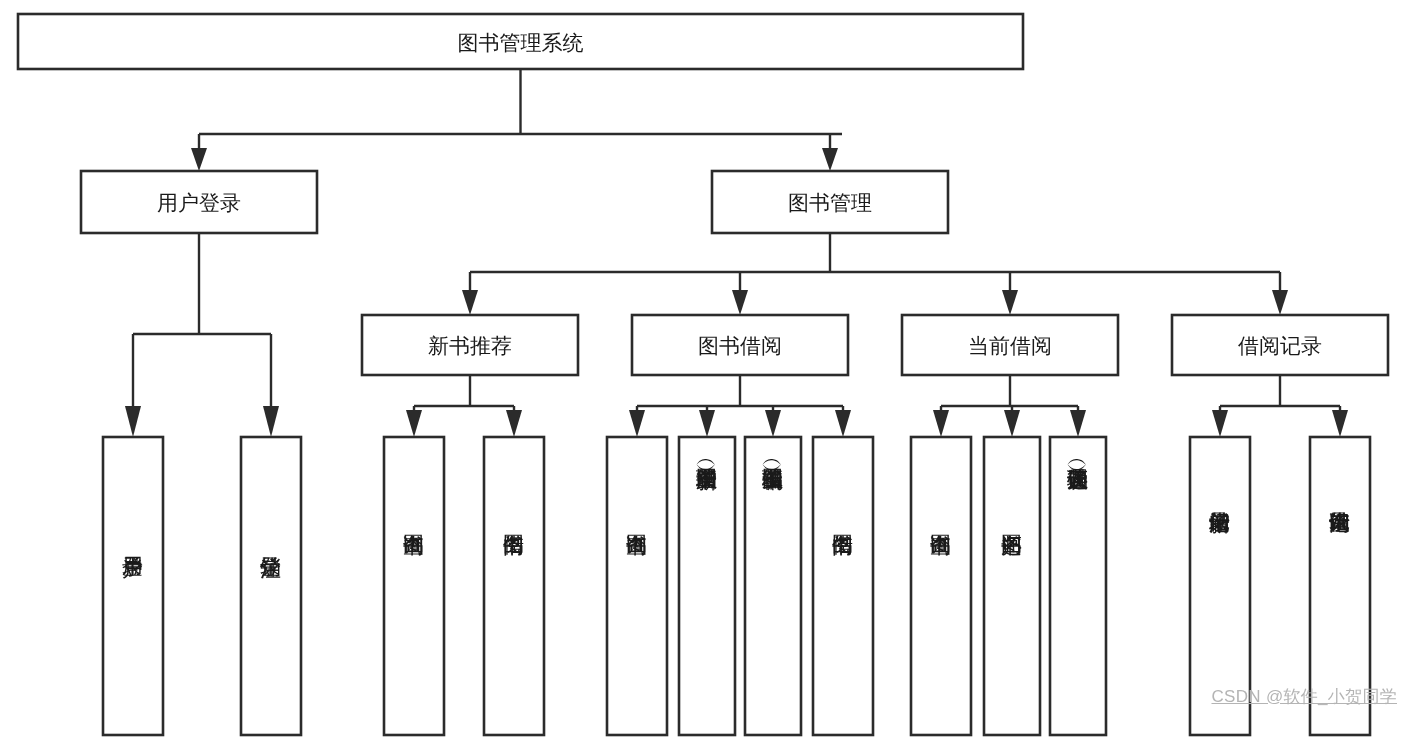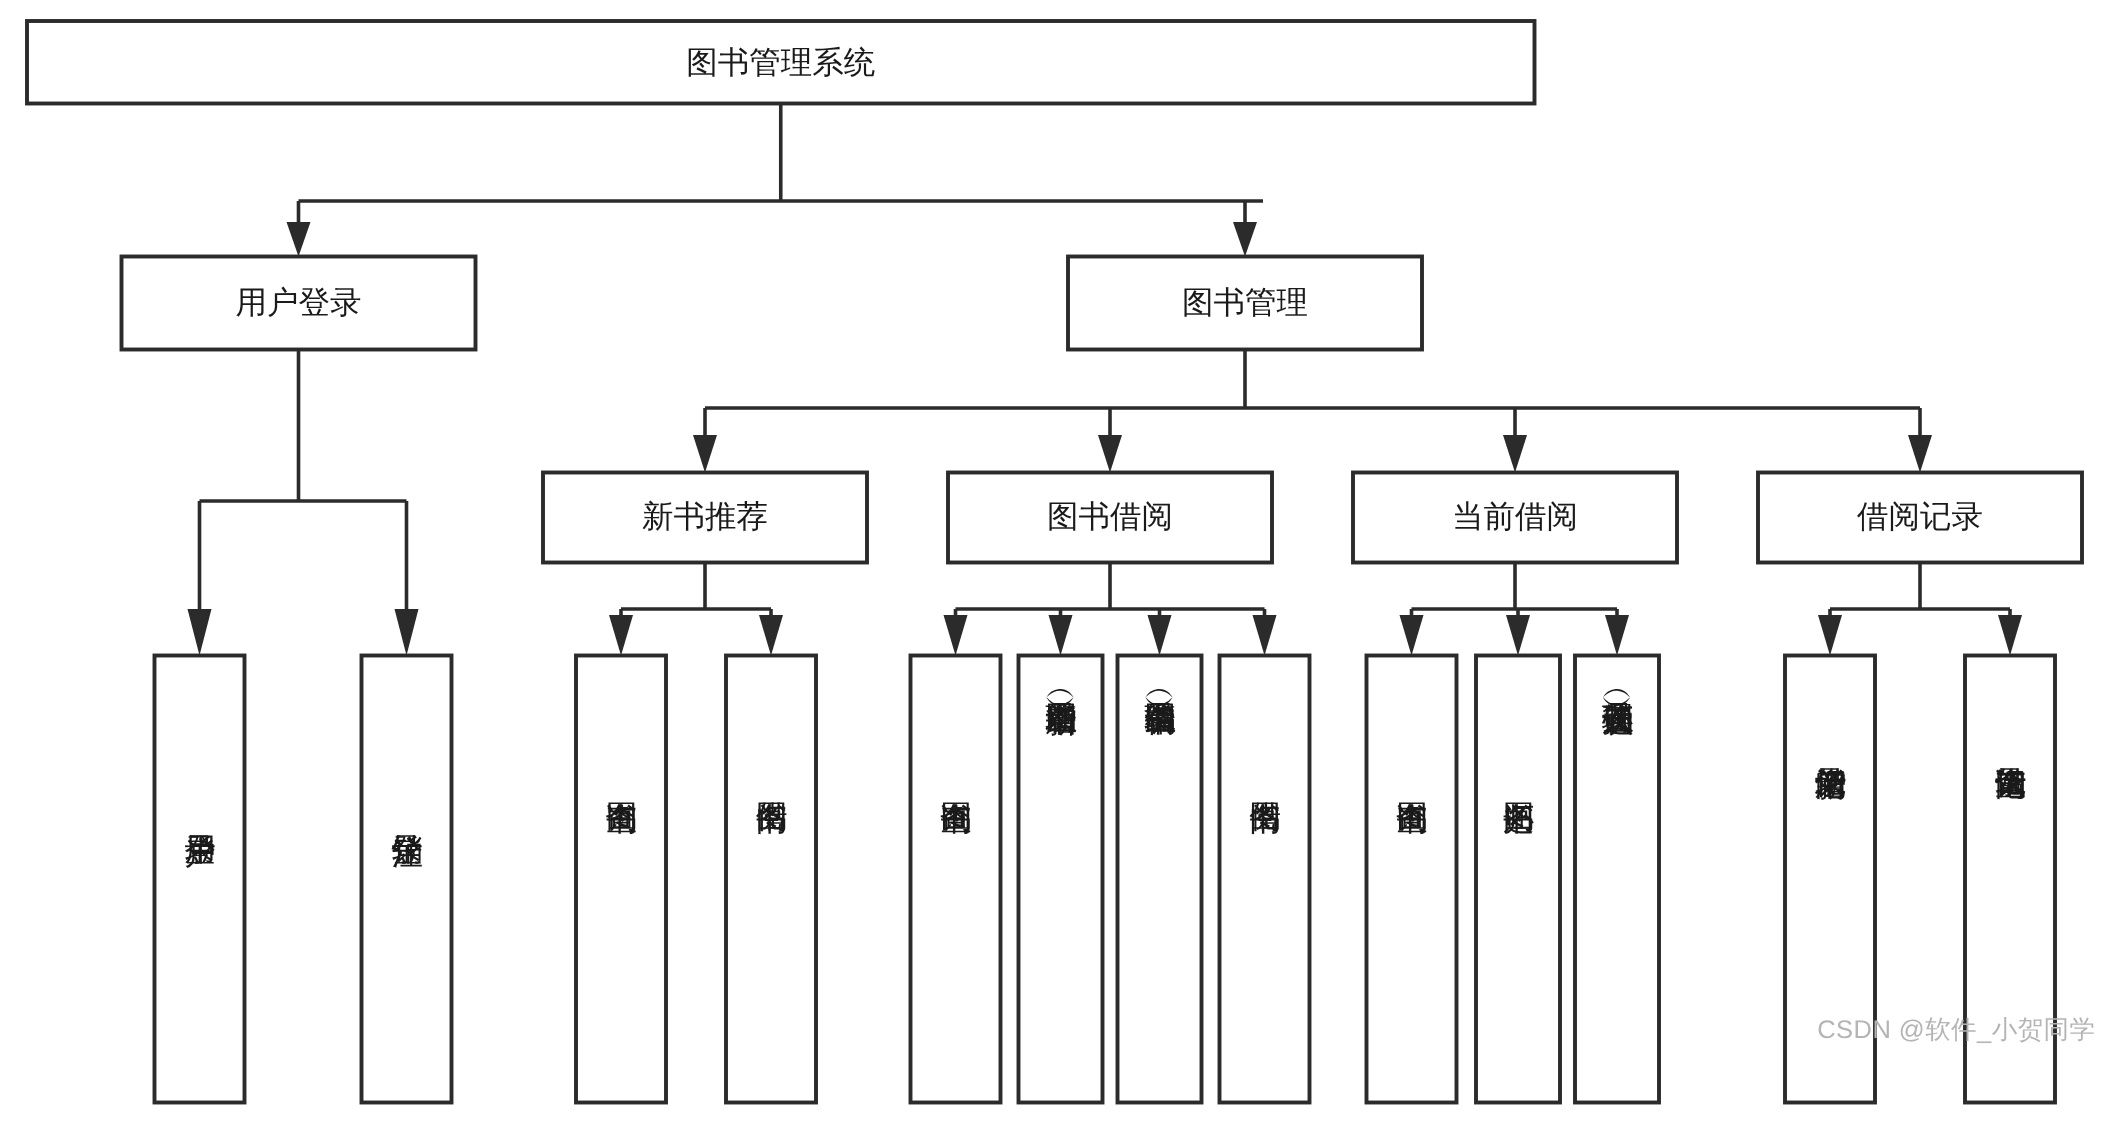--- a/index.html
+++ b/index.html
@@ -51,26 +51,27 @@
   }
   .node-label-v {
     font-family: "Liberation Sans", "DejaVu Sans", sans-serif;
     font-size: 21px;
     fill: #1a1a1a;
     text-anchor: middle;
   }
   .watermark-text {
     position: absolute;
     right: 8px;
-    bottom: 13px;
+    bottom: 3px;
     font-family: "Liberation Sans", "DejaVu Sans", sans-serif;
     font-size: 17px;
     color: #b4b4b4;
     white-space: nowrap;
     letter-spacing: 0.3px;
+    text-decoration: underline;
   }
 </style>
 </head>
 <body>
 
 <div id="diagram-root">
 
   <svg id="flow-svg" viewBox="0 0 1405 747">
 
     <g>

